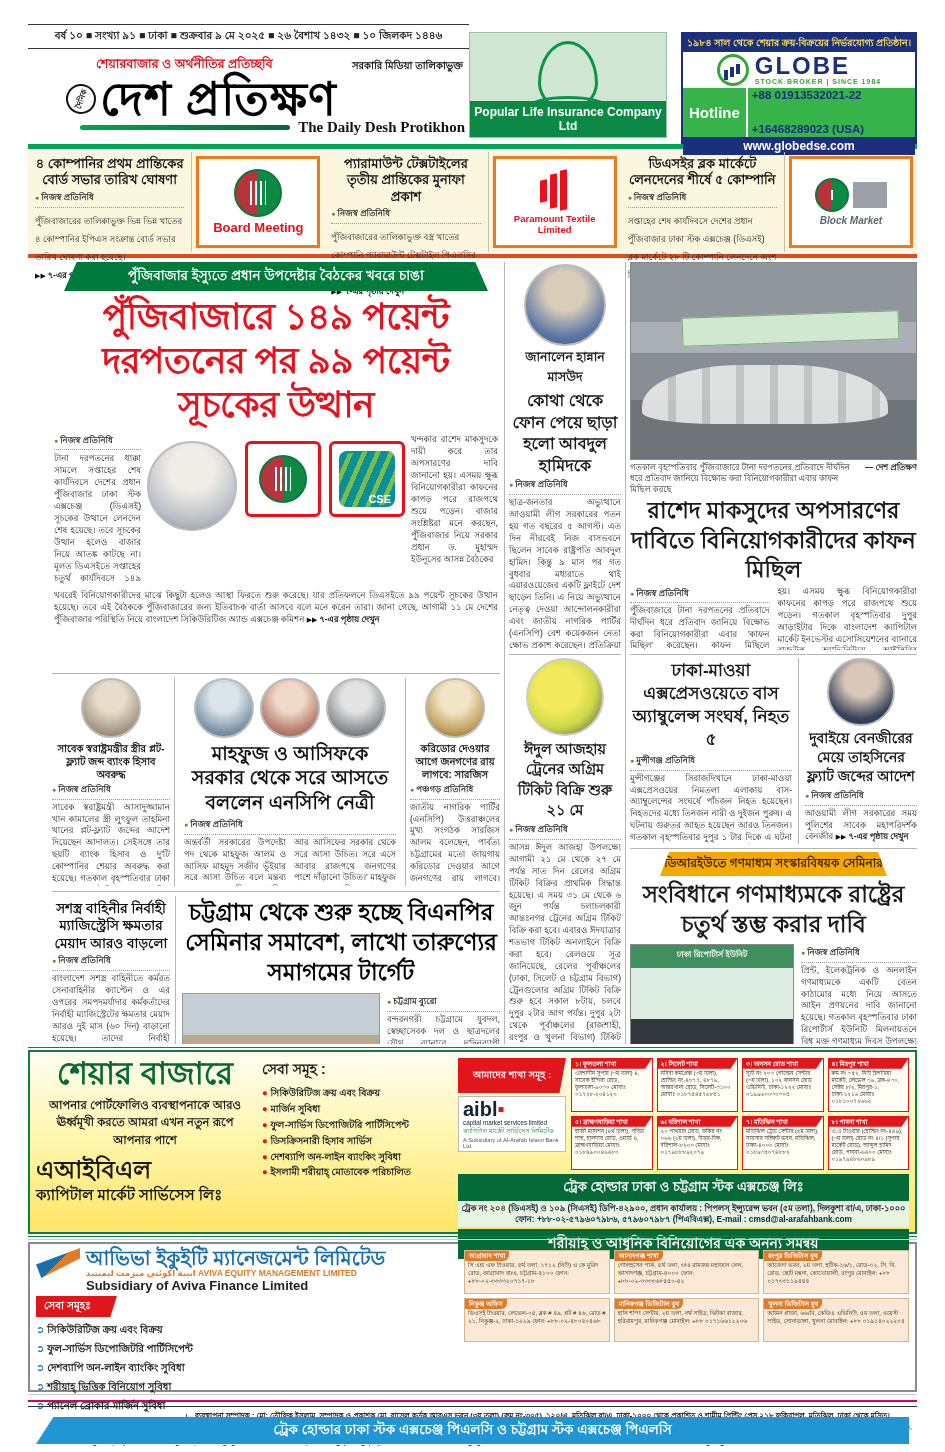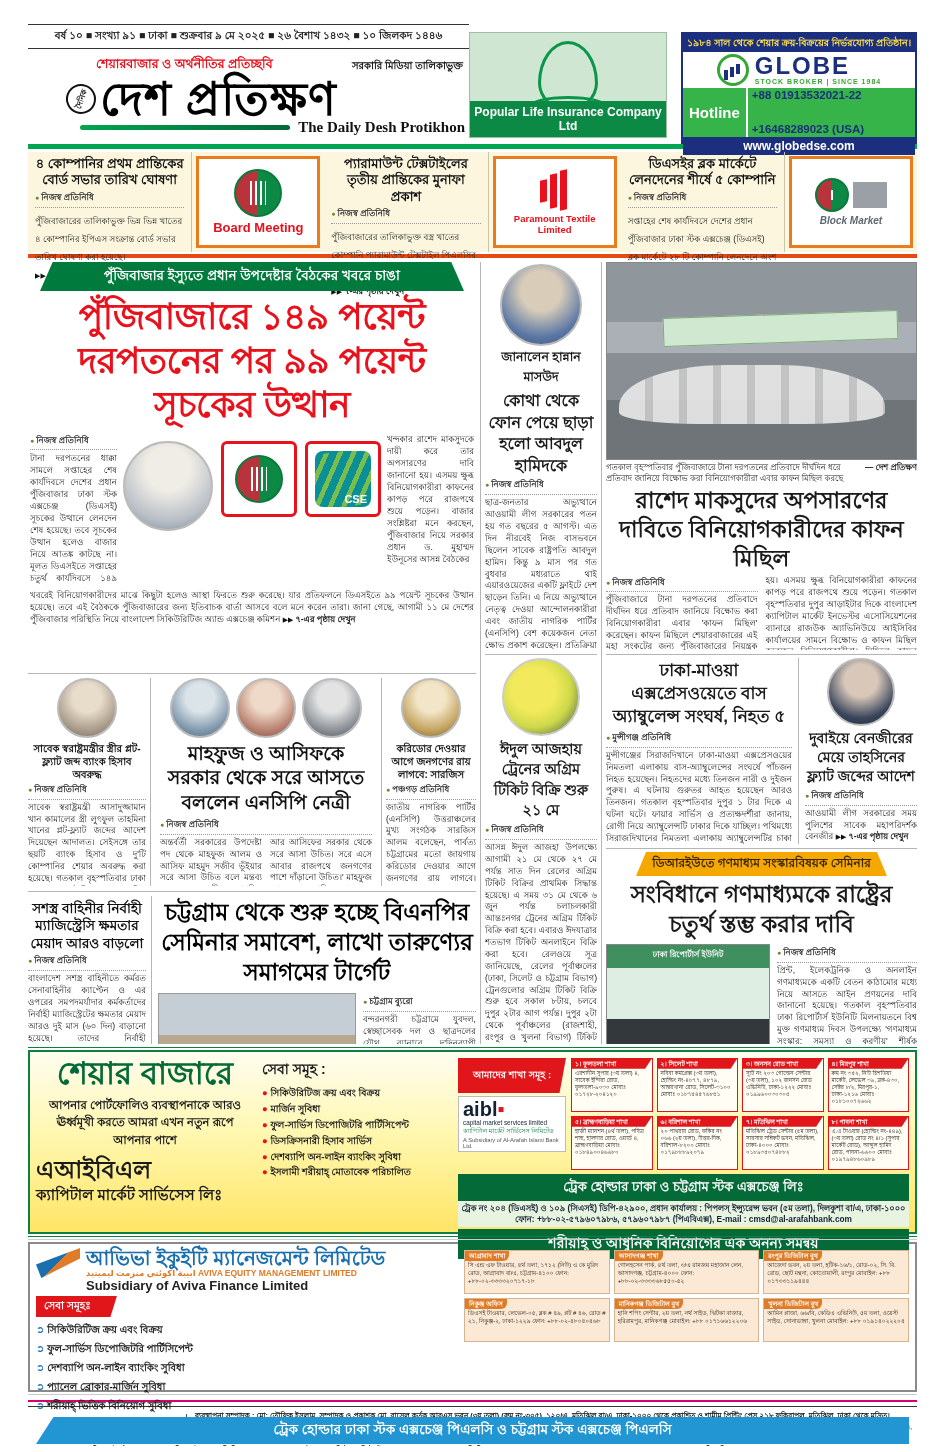--- a/index.html
+++ b/index.html
@@ -63,21 +63,21 @@
   .pt-bars i:nth-child(3){left:22px;top:0px;height:40px;}
   .pt-label{color:#e8111c;font-weight:bold;font-size:9.5px;text-align:center;}
   .bricks{width:34px;height:26px;background:
     linear-gradient(#9aa0a6,#9aa0a6),repeating-linear-gradient(0deg,#777 0 2px,transparent 2px 9px),
     repeating-linear-gradient(90deg,#777 0 2px,transparent 2px 12px);background-color:#aeb4ba;}
   .blk-row{display:flex;align-items:center;gap:4px;}
   .dse-emblem.small{width:30px;height:30px;}
   .blk-label{color:#5b6770;font-weight:800;font-size:10px;font-style:italic;}
   .orange-rule{height:4px;background:#e8490f;margin-top:2px;}
   
-  .main-grid{display:flex;height:782px;margin-top:4px;}
+  .main-grid{display:flex;height:782px;margin-top:4px;margin-left:24px;}
   .vsep{width:1px;background:#b5b5b5;margin:0 4px;}
   .col-left{width:448px;display:flex;flex-direction:column;}
   .kicker{background:#007a3d;color:#fff;font-weight:800;font-size:13.5px;text-align:center;
     padding:3px 0;margin:0 12px;clip-path:polygon(3% 0,97% 0,100% 100%,0 100%);}
   .lead-headline{color:#e8111c;font-weight:800;font-size:36px;line-height:1.22;text-align:center;margin:4px 0 6px 0;letter-spacing:-0.5px;}
   .lead-cols{display:flex;gap:6px;padding:0 2px;height:152px;overflow:hidden;}
   .lead-col{width:112px;font-size:8.6px;line-height:1.4;}
   .lead-figs{flex:1;display:flex;align-items:flex-start;justify-content:center;gap:8px;padding-top:8px;}
   .portrait{border-radius:50%;border:2px solid #bbb;background:radial-gradient(circle at 50% 35%,#e8e4da 0 28%,#9aa2ad 70%,#6c7480);}
   .portrait.yunus{width:86px;height:86px;background:radial-gradient(circle at 50% 30%,#f0ede6 0 30%,#b9bfc7 70%,#7d8593);}
@@ -533,22 +533,22 @@
             <div class="aviva-title" data-name="aviva-title">আভিভা ইকুইটি ম্যানেজমেন্ট লিমিটেড</div>
             <div class="aviva-en"><span data-name="aviva-title-arabic">ابيبة اكوئتي منزمت ليميتيد</span> <span data-name="aviva-title-en">AVIVA EQUITY MANAGEMENT LIMITED</span></div>
             <div class="aviva-subsidiary" data-name="aviva-subsidiary">Subsidiary of Aviva Finance Limited</div>
           </div>
         </div>
         <div class="aviva-ribbon" data-name="services-title">সেবা সমূহঃ</div>
         <ul class="aviva-svc">
           <li data-name="service-item">সিকিউরিটিজ ক্রয় এবং বিক্রয়</li>
           <li data-name="service-item">ফুল-সার্ভিস ডিপোজিটরি পার্টিসিপেন্ট</li>
           <li data-name="service-item">দেশব্যাপি অন-লাইন ব্যাংকিং সুবিধা</li>
+          <li data-name="service-item">শরীয়াহ্ ভিত্তিক বিনিয়োগ সুবিধা</li>
           <li data-name="service-item">প্যানেল ব্রোকার-মার্জিন সুবিধা</li>
-          <li data-name="service-item">শরীয়াহ্ ভিত্তিক বিনিয়োগ সুবিধা</li>
         </ul>
       </div>
       <div class="aviva-right" data-name="aviva-offices">
         <div class="office" data-name="office-box"><span class="oh">আগ্রাবাদ শাখা</span><div class="ob"><span>সি এন্ড এফ টাওয়ার, ৪র্থ তলা, ১৭১২ (নিউ) এ কে মুরিদ রোড, আগ্রাবাদ বা/এ, চট্টগ্রাম-৪১০০</span> <span>ফোন: +৮৮-০২-৩৩৩৩২০৭১৭-১৮</span></div></div>
         <div class="office" data-name="office-box"><span class="oh">আসাদগঞ্জ শাখা</span><div class="ob"><span>গোলহসেন পার্ক, ৪র্থ তলা, ৩/এ রামজয় মহাজান লেন, আসাদগঞ্জ, চট্টগ্রাম-৪০০০</span> <span>ফোন: +৮৮-০২-৩৩৩৩৬৮৫৫০-৫২</span></div></div>
         <div class="office" data-name="office-box"><span class="oh">রংপুর ডিজিটাল বুথ</span><div class="ob"><span>আজেদা ভবন, ২য় তলা, হটিক-১৬/১, রোড-০২, সি. বি. রোড, ছোট মন্থনা, কোতোয়ালী, রংপুর</span> <span>মোবাইল: +৮৮ ০১৭৩৩১১৯৪৪৪</span></div></div>
         <div class="office" data-name="office-box"><span class="oh">নিকুঞ্জ অফিস</span><div class="ob"><span>ডিএসই টাওয়ার, লেভেল-০৫, ব্লক # ৪৯, প্লট # ৪৬, রোড # ২১, নিকুঞ্জ-২, ঢাকা-১২২৯</span> <span>ফোন: +৮৮-০২-৪৮০৪০৪৬৮</span></div></div>
         <div class="office" data-name="office-box"><span class="oh">মানিকগঞ্জ ডিজিটাল বুথ</span><div class="ob"><span>হানি শপিং সেন্টার, ২য় তলা, নর্থ সাইড, ঝিটকা বাজার, হরিরামপুর, মানিকগঞ্জ</span> <span>মোবাইল: +৮৮ ০১৭১৬৬১২২০৬</span></div></div>
         <div class="office" data-name="office-box"><span class="oh">খুলনা ডিজিটাল বুথ</span><div class="ob"><span>আমিন প্লাজা, ৬৬/বি, কেডিএ এভিনিউ, ৫ম তলা, ওয়েস্ট সাইড, সোনাডাঙ্গা, খুলনা</span> <span>মোবাইল: +৮৮ ০১৯১৪০২২২০৪</span></div></div>
       </div>

